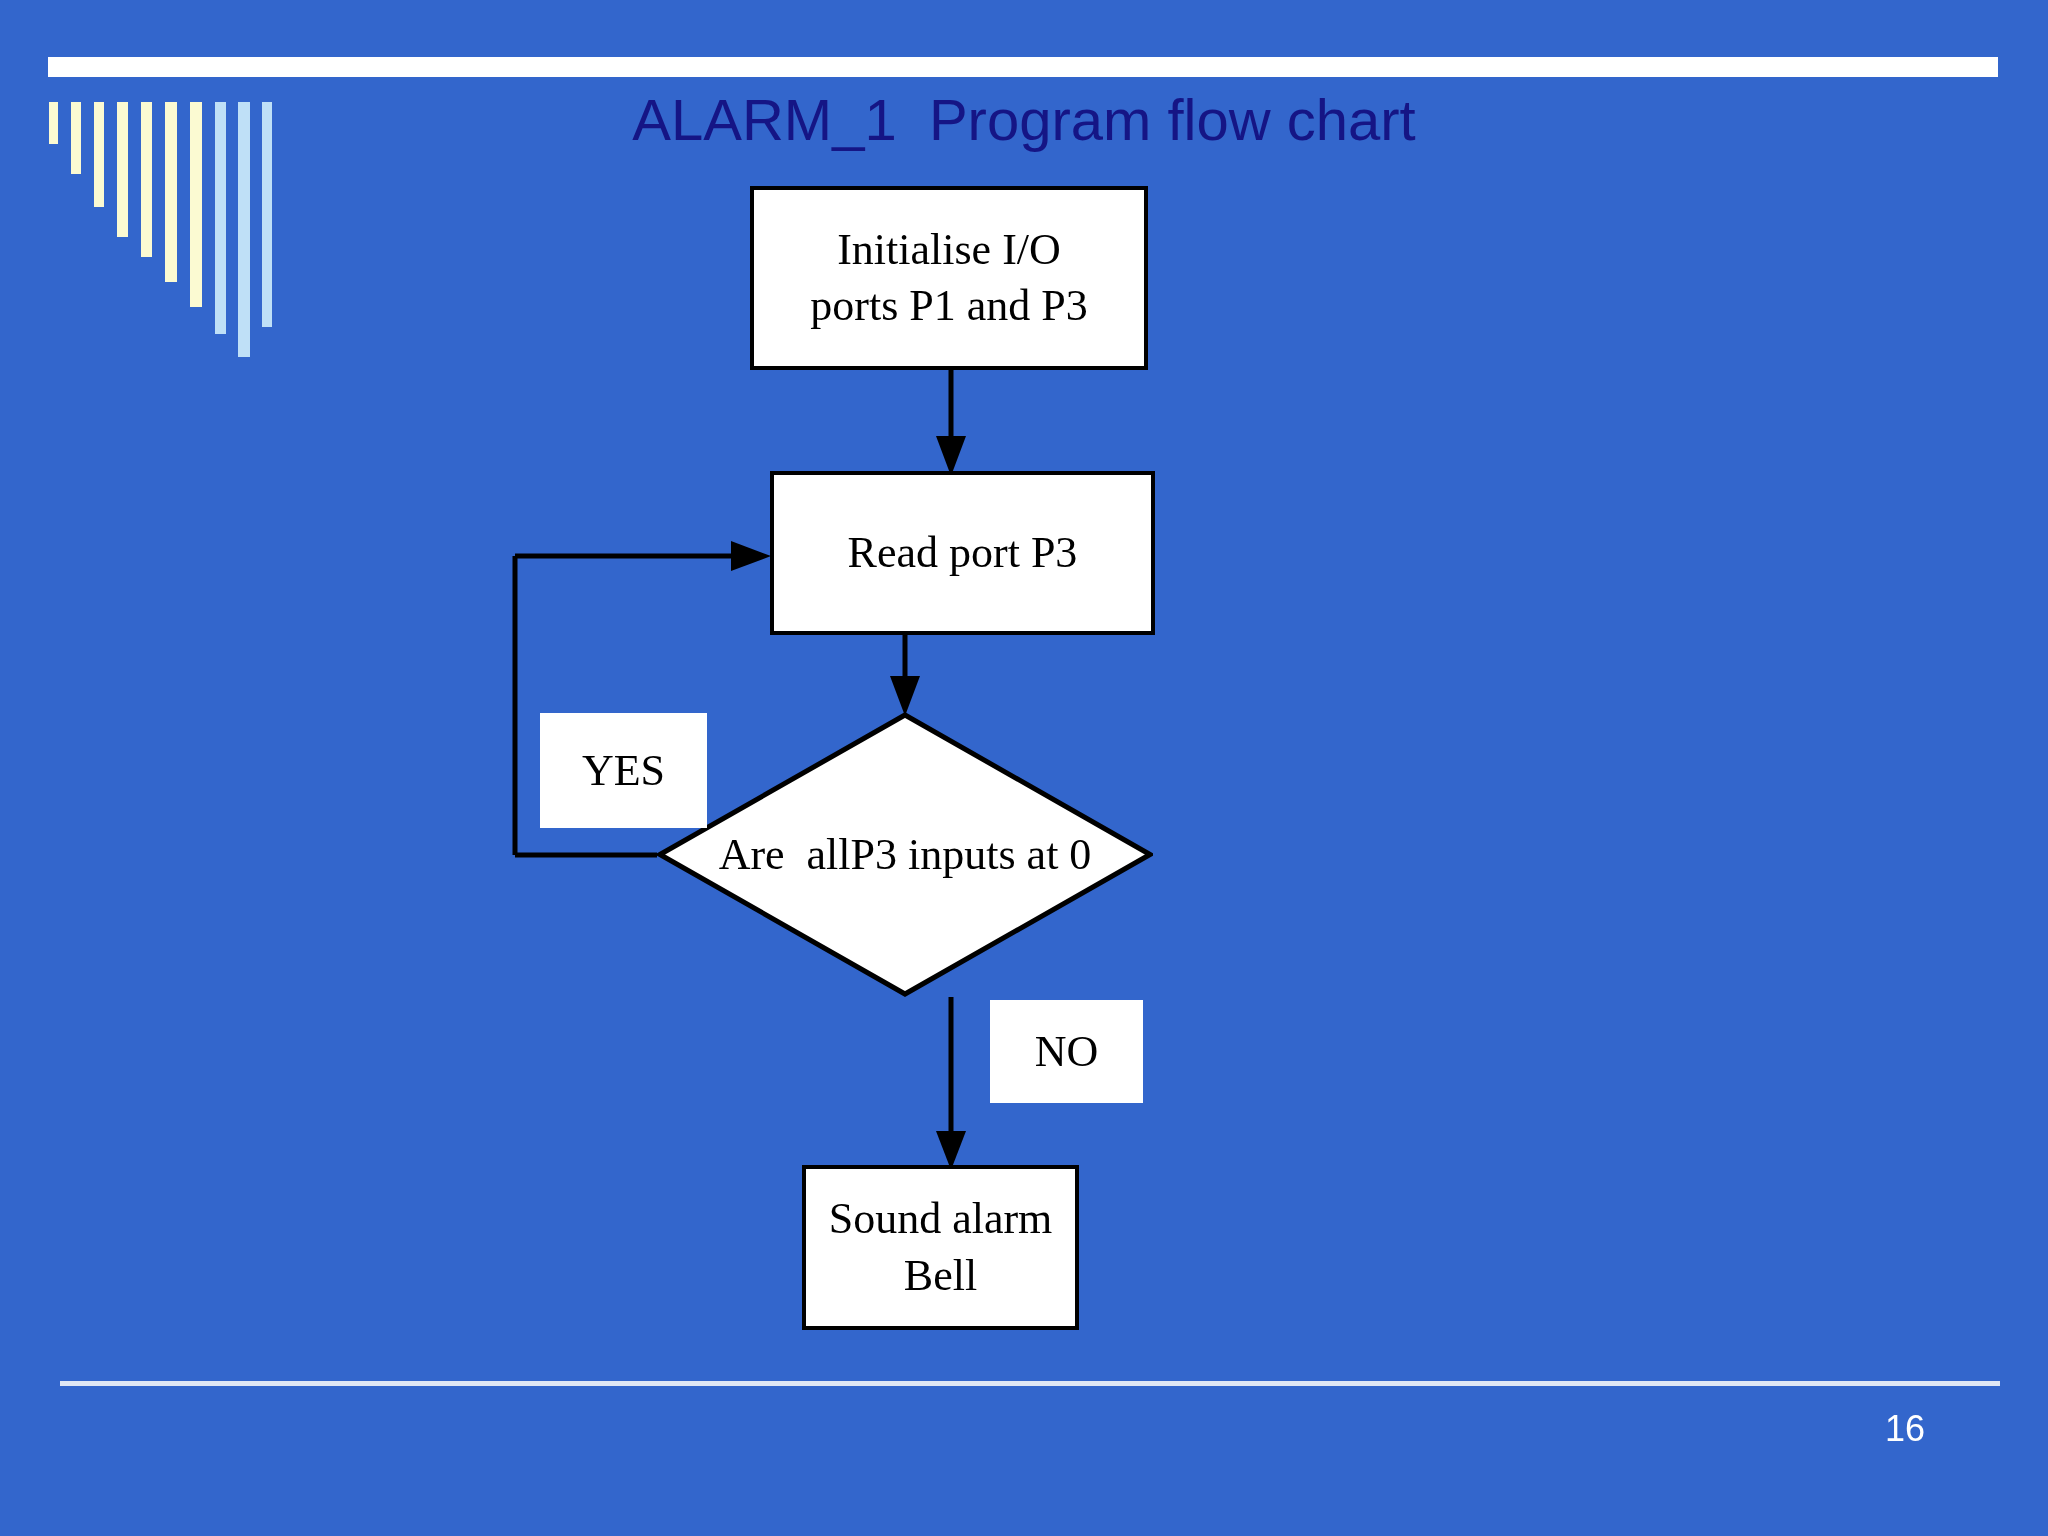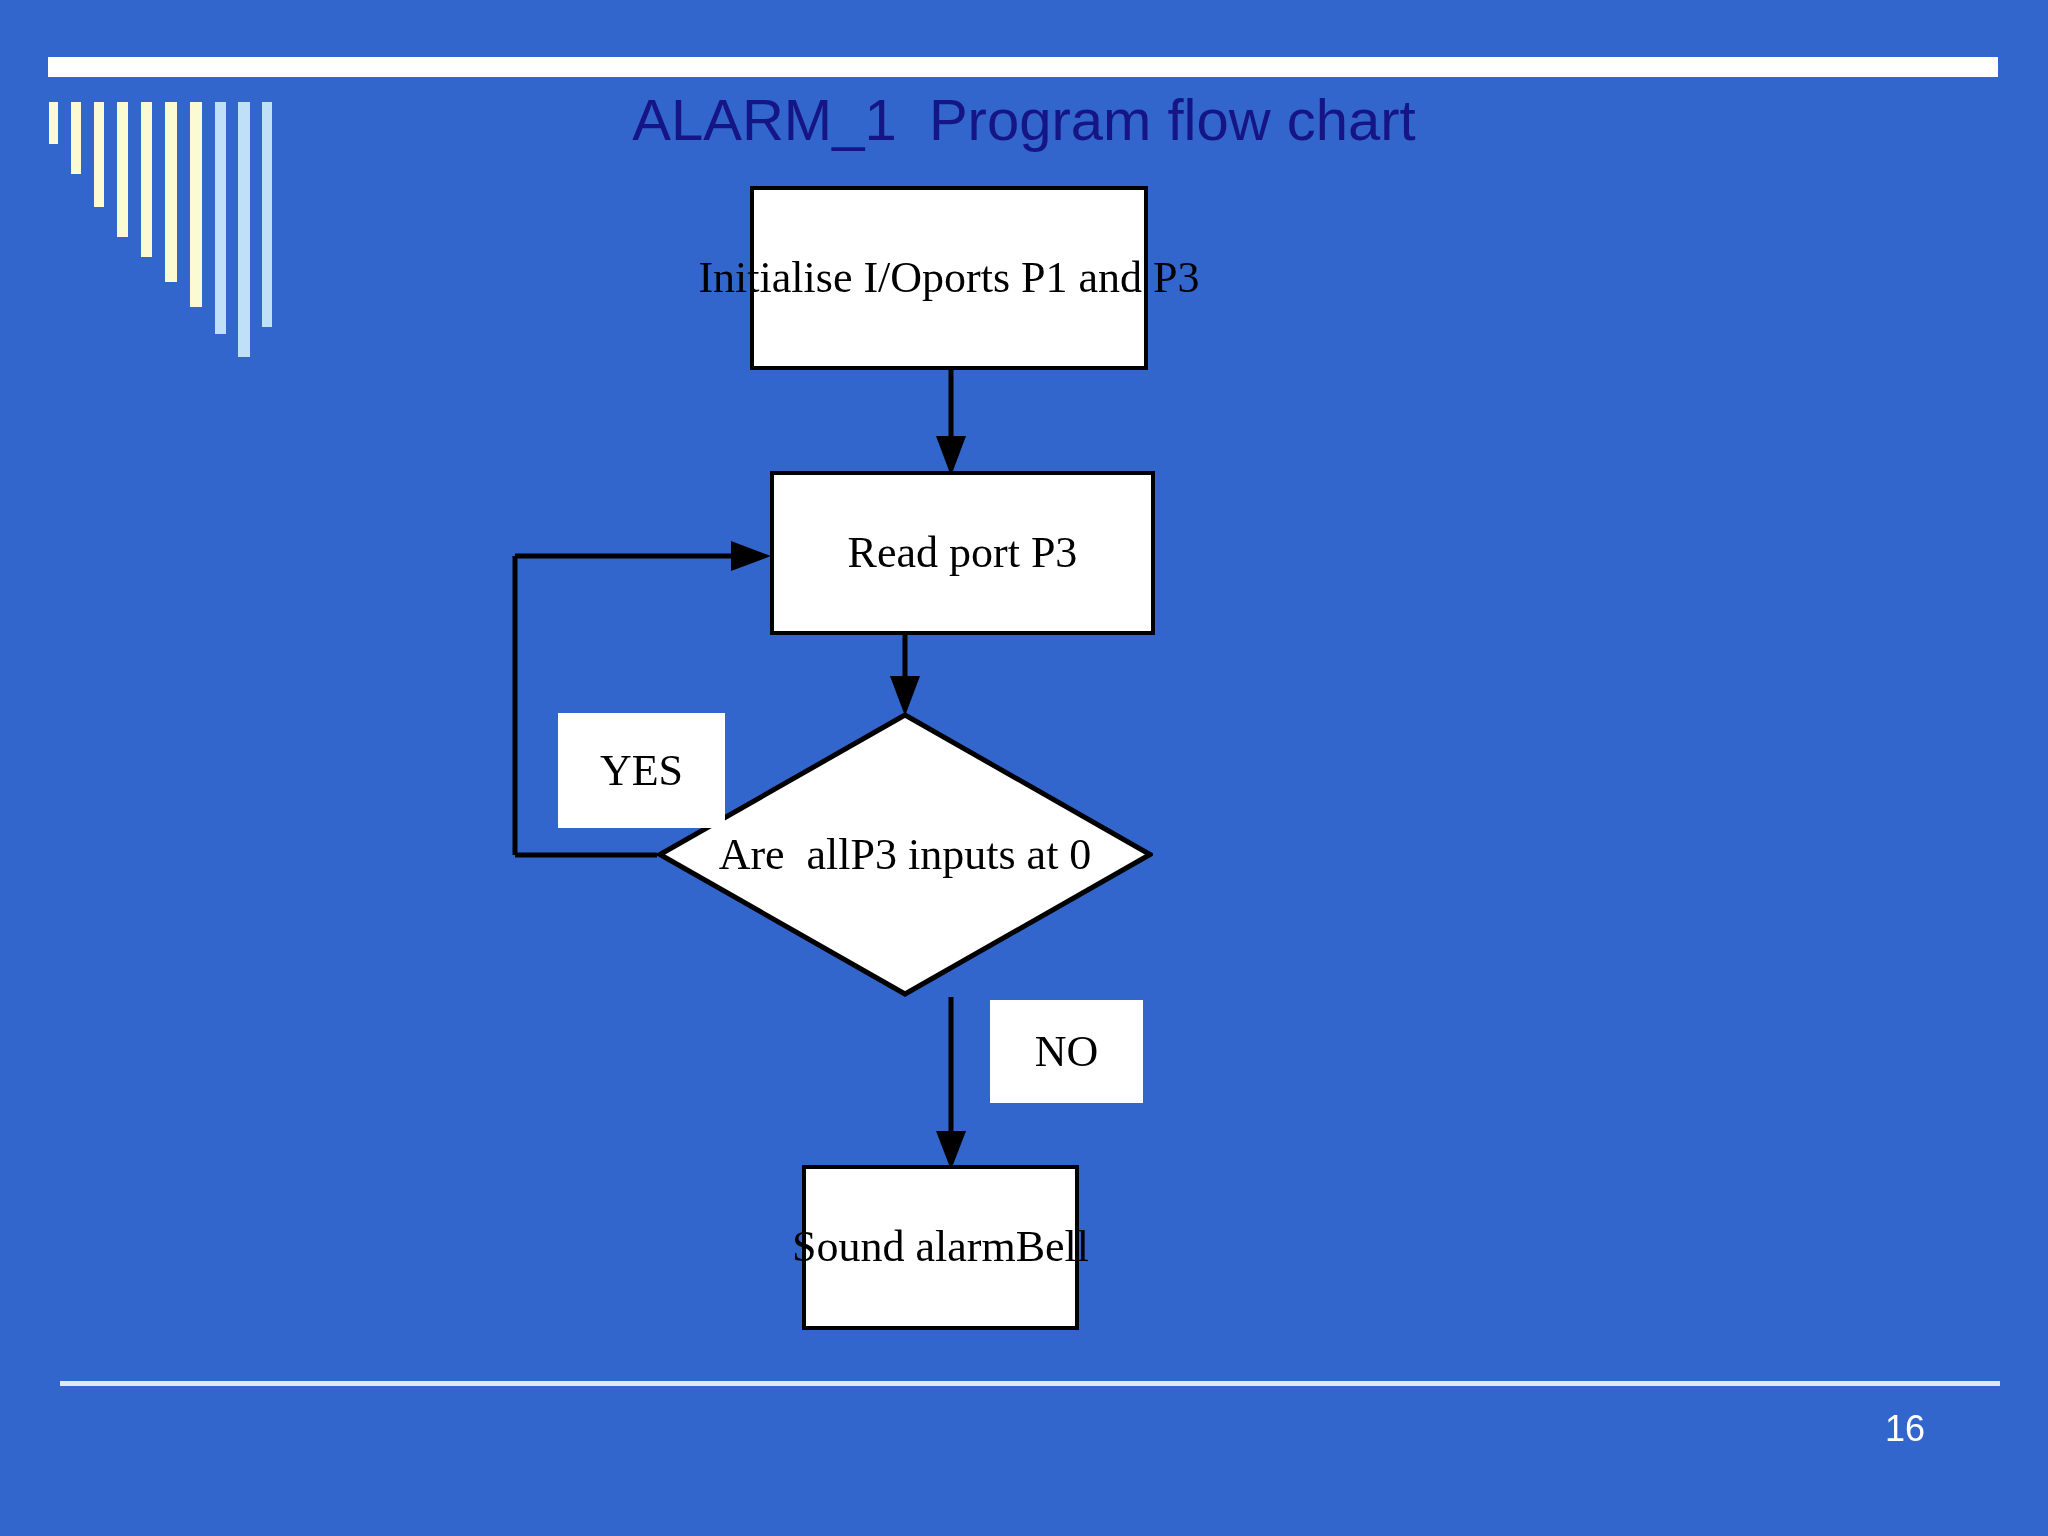--- a/index.html
+++ b/index.html
@@ -63,21 +63,21 @@
     white-space: pre;
   }
 
   
   .fbox {
     position: absolute;
     background: #ffffff;
     border: 4px solid #000000;
     box-sizing: border-box;
     display: flex;
-    flex-direction: row;
+    flex-direction: column;
     align-items: center;
     justify-content: center;
     font-size: 44px;
     line-height: 1.28;
     color: #000000;
     text-align: center;
     white-space: pre;
   }
   .label-box {
     position: absolute;
@@ -188,21 +188,21 @@
       <span>Are  all</span>
       <span>P3 inputs at 0</span>
     </div>
   </div>
 
   <div class="fbox" id="node-alarm" style="left: 802px; top: 1165px; width: 277px; height: 165px;">
     <span>Sound alarm</span>
     <span>Bell</span>
   </div>
 
-  <div class="label-box" id="label-yes" style="left: 558px; top: 713px; width: 167px; height: 115px;">YES</div>
+  <div class="label-box" id="label-yes" style="left: 540px; top: 713px; width: 167px; height: 115px;">YES</div>
 
   <div class="label-box" id="label-no" style="left: 990px; top: 1000px; width: 153px; height: 103px;">NO</div>
 
   <div class="bottom-rule" style="background: rgb(223, 231, 245);"></div>
 
   <div class="page-num">16</div>
 
 </div>
 
 </body></html>

